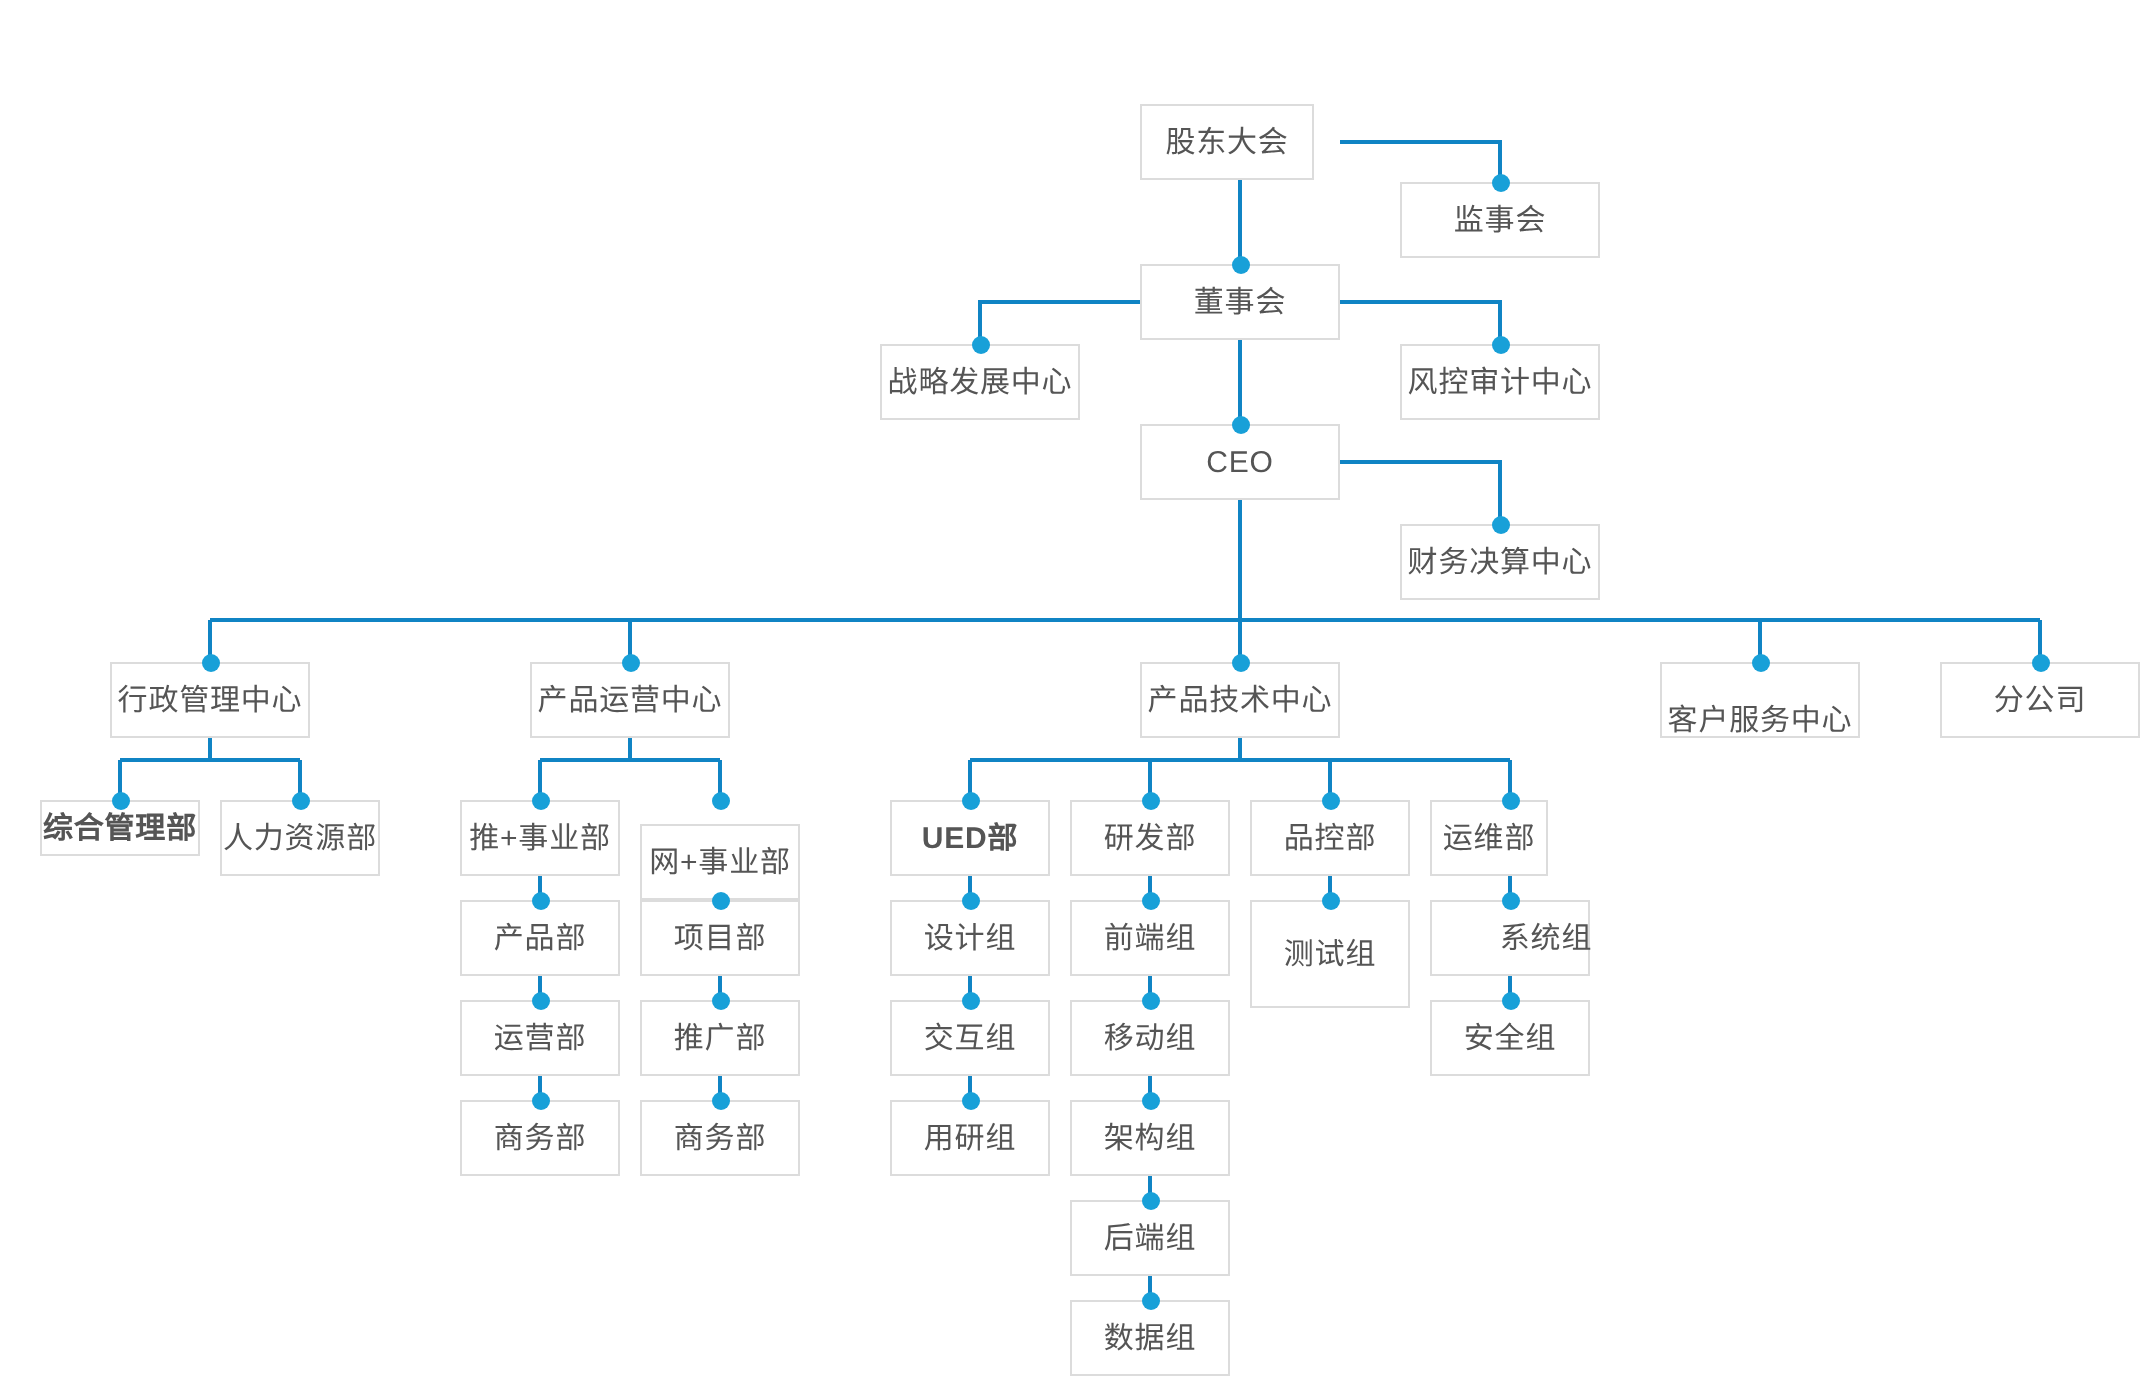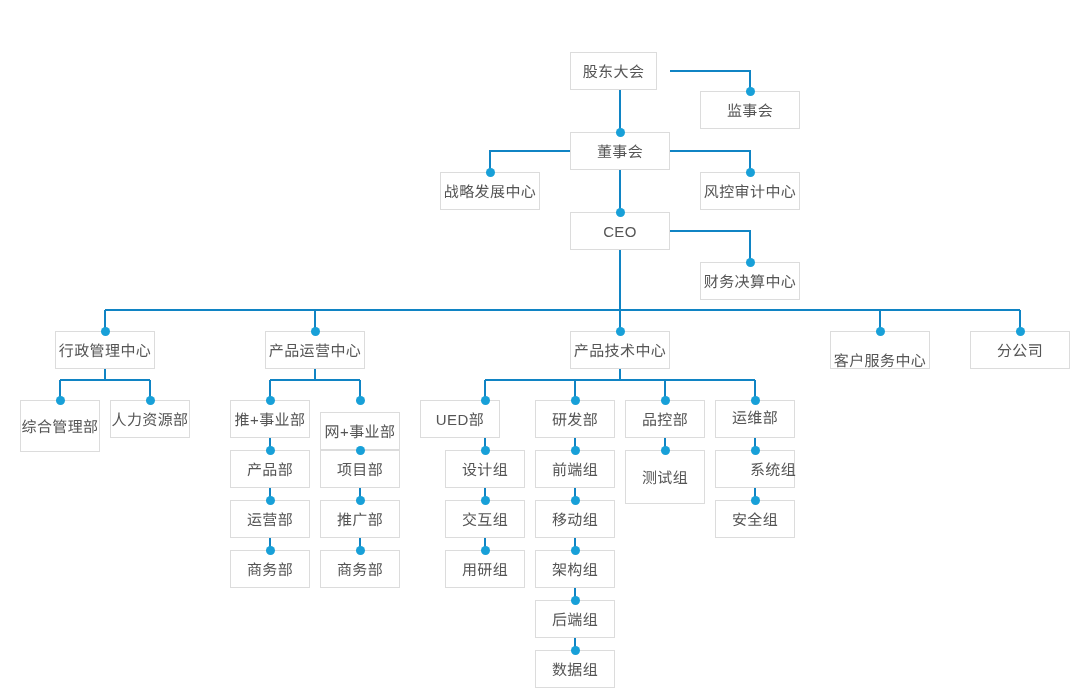--- a/index.html
+++ b/index.html
@@ -132,21 +132,21 @@
       </div>
       <div class="node" style="left: 570px; top: 331px; width: 100px; height: 38px;">
         <span class="label">产品技术中心</span>
       </div>
       <div class="node" style="left: 830px; top: 331px; width: 100px; height: 38px; align-items: flex-end;">
         <span class="label">客户服务中心</span>
       </div>
       <div class="node" style="left: 970px; top: 331px; width: 100px; height: 38px;">
         <span class="label">分公司</span>
       </div>
-      <div class="node" style="left: 20px; top: 400px; width: 80px; height: 52px;">
+      <div class="node" style="left: 20px; top: 400px; width: 80px; height: 28px; font-weight: bold;">
         <span class="label">综合管理部</span>
       </div>
       <div class="node" style="left: 110px; top: 400px; width: 80px; height: 38px;">
         <span class="label">人力资源部</span>
       </div>
       <div class="node" style="left: 230px; top: 400px; width: 80px; height: 38px;">
         <span class="label">推+事业部</span>
       </div>
       <div class="node" style="left: 230px; top: 450px; width: 80px; height: 38px;">
         <span class="label">产品部</span>
@@ -162,21 +162,21 @@
       </div>
       <div class="node" style="left: 320px; top: 450px; width: 80px; height: 38px;">
         <span class="label">项目部</span>
       </div>
       <div class="node" style="left: 320px; top: 500px; width: 80px; height: 38px;">
         <span class="label">推广部</span>
       </div>
       <div class="node" style="left: 320px; top: 550px; width: 80px; height: 38px;">
         <span class="label">商务部</span>
       </div>
-      <div class="node" style="left: 420px; top: 400px; width: 80px; height: 38px;">
+      <div class="node" style="left: 445px; top: 400px; width: 80px; height: 38px; font-weight: bold;">
         <span class="label">UED部</span>
       </div>
       <div class="node" style="left: 445px; top: 450px; width: 80px; height: 38px;">
         <span class="label">设计组</span>
       </div>
       <div class="node" style="left: 445px; top: 500px; width: 80px; height: 38px;">
         <span class="label">交互组</span>
       </div>
       <div class="node" style="left: 445px; top: 550px; width: 80px; height: 38px;">
         <span class="label">用研组</span>
@@ -198,21 +198,21 @@
       </div>
       <div class="node" style="left: 535px; top: 650px; width: 80px; height: 38px;">
         <span class="label">数据组</span>
       </div>
       <div class="node" style="left: 625px; top: 400px; width: 80px; height: 38px;">
         <span class="label">品控部</span>
       </div>
       <div class="node" style="left: 625px; top: 450px; width: 80px; height: 54px;">
         <span class="label">测试组</span>
       </div>
-      <div class="node" style="left: 715px; top: 400px; width: 80px; height: 38px; font-family: Liberation Mono, monospace;">
+      <div class="node" style="left: 715px; top: 400px; width: 59px; height: 38px;">
         <span class="label">运维部</span>
       </div>
       <div class="node" style="left: 715px; top: 450px; width: 80px; height: 38px; padding-left: 36px;">
         <span class="label">系统组</span>
       </div>
       <div class="node" style="left: 715px; top: 500px; width: 80px; height: 38px;">
         <span class="label">安全组</span>
       </div>
     </div>
   <div id="dots-layer">

